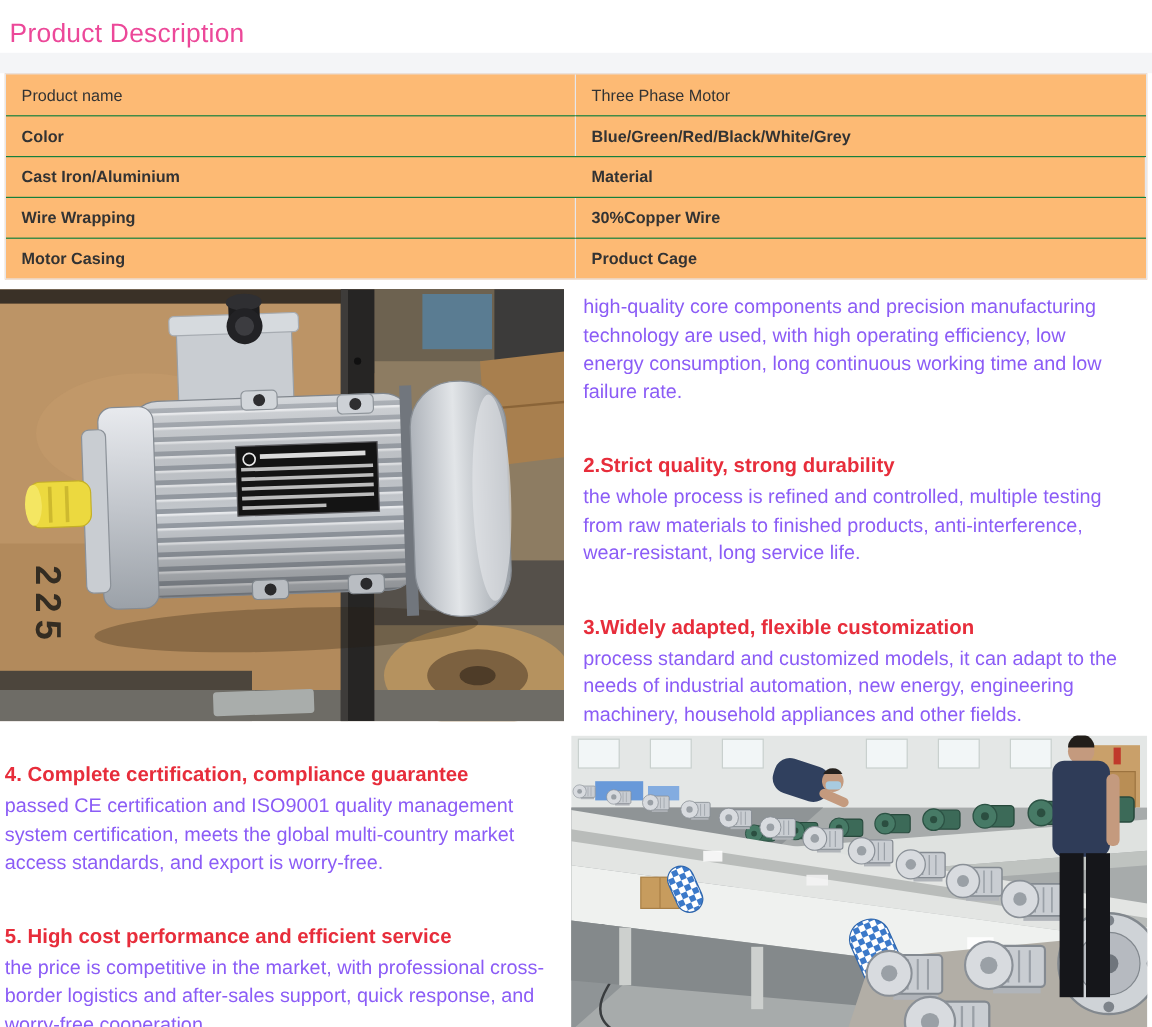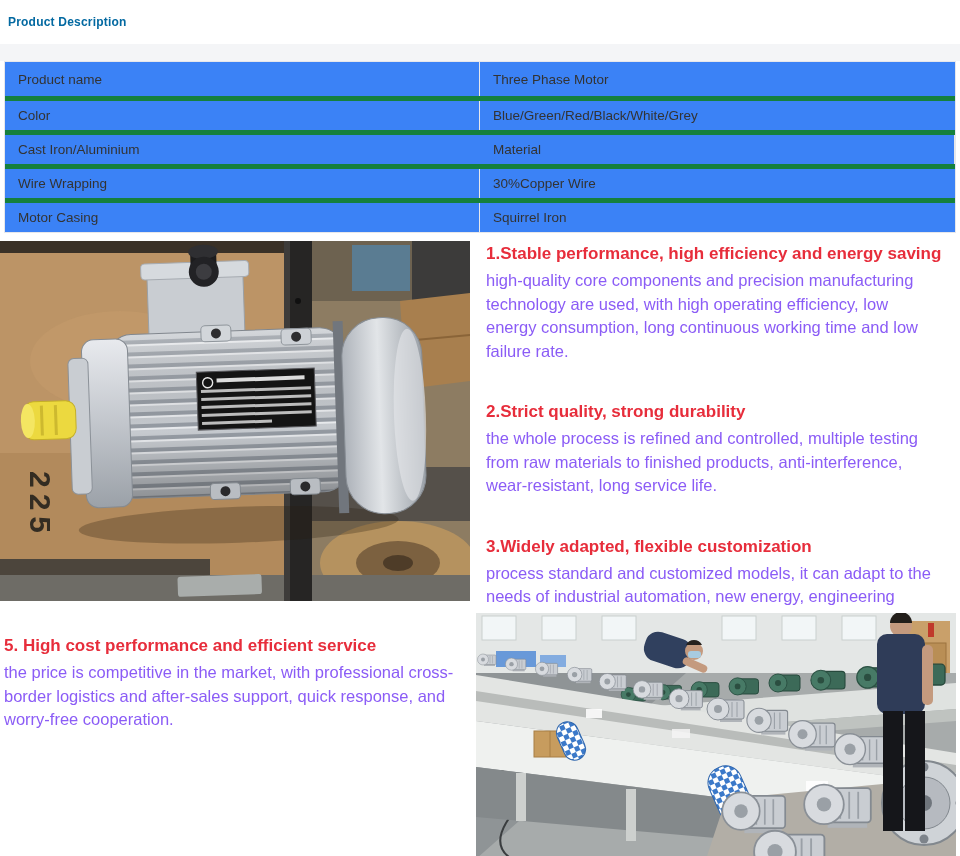--- a/index.html
+++ b/index.html
@@ -4,29 +4,29 @@
 <style>
   * { box-sizing: border-box; margin: 0; padding: 0; }
   html, body { width: 960px; height: 856px; }
   body {
     overflow: hidden;
     background: #ffffff;
     font-family: "Liberation Sans", sans-serif;
     color: #333;
   }
   .title-bar { height: 44px; padding: 15px 0 0 8px; background: #fff; }
-  .title-bar h2 { font-size: 12px; font-weight: 700; color: #0369a1; letter-spacing: .2px; }
+  .title-bar h2 { font-size: 22px; font-weight: 400; color: #ec4899; letter-spacing: .2px; }
   .band { height: 17px; background: #f4f5f7; }
   .spec-table {
     margin: 0 4px;
     border: 1px solid #e6e7eb;
-    background: #3b82f6;
+    background: #fdba74;
   }
   .spec-row { display: flex; height: 34px; }
-  .spec-row + .spec-row { border-top: 5px solid #15803d; }
+  .spec-row + .spec-row { border-top: 1px solid #15803d; font-weight: bold; }
   .spec-cell {
     flex: 0 0 50%;
     display: flex; align-items: center;
     padding-left: 13px;
     font-size: 13.5px; color: #333;
   }
   .spec-cell.label { border-right: 1px solid #e6e7eb; }
   .content-top { display: flex; margin-top: 8px; height: 360px; }
   .photo-motor { flex: 0 0 470px; height: 360px; }
   .features-col { flex: 1; padding: 0 18px 0 16px; }
@@ -64,21 +64,21 @@
   <div class="spec-row">
     <div class="spec-cell value">Cast Iron/Aluminium</div>
     <div class="spec-cell label">Material</div>
   </div>
   <div class="spec-row">
     <div class="spec-cell label">Wire Wrapping</div>
     <div class="spec-cell value">30%Copper Wire</div>
   </div>
   <div class="spec-row">
     <div class="spec-cell label">Motor Casing</div>
-    <div class="spec-cell value">Squirrel Iron</div>
+    <div class="spec-cell value">Product Cage</div>
   </div>
 </div>
 
 <div class="content-top">
 
   <div class="photo-motor">
     <svg width="470" height="360" viewBox="0 0 470 360">
       <defs>
         <linearGradient id="metalV" x1="0" y1="0" x2="0" y2="1">
           <stop offset="0" stop-color="#e8eaee"></stop>
@@ -185,36 +185,39 @@
           <rect x="336" y="84" width="10" height="192" fill="#71767d"></rect>
           <rect x="344" y="82" width="80" height="196" rx="38" fill="url(#cowlH)" stroke="#888e95"></rect>
           <ellipse cx="410" cy="180" rx="16" ry="86" fill="#e6e8eb" opacity="0.6"></ellipse>
         </g>
       </g>
     </svg>
   </div>
 
   <div class="features-col">
     <div class="feature">
-      <h3>1.Stable performance, high efficiency and energy saving</h3>
       <p> high-quality core components and precision manufacturing technology are used, with high operating efficiency, low energy consumption, long continuous working time and low failure rate.</p>
     </div>
     <div class="feature">
       <h3>2.Strict quality, strong durability</h3>
       <p>the whole process is refined and controlled, multiple testing from raw materials to finished products, anti-interference, wear-resistant, long service life.</p>
     </div>
     <div class="feature">
       <h3>3.Widely adapted, flexible customization</h3>
       <p>process standard and customized models, it can adapt to the needs of industrial automation, new energy, engineering machinery, household appliances and other fields.</p>
     </div>
   </div>
 </div>
 
 <div class="content-bottom">
   <div class="features-col-bottom">
+    <div class="feature">
+      <h3>4. Complete certification, compliance guarantee</h3>
+      <p>passed CE certification and ISO9001 quality management system certification, meets the global multi-country market access standards, and export is worry-free.</p>
+    </div>
     <div class="feature">
       <h3>5. High cost performance and efficient service</h3>
       <p>the price is competitive in the market, with professional cross-border logistics and after-sales support, quick response, and worry-free cooperation.</p>
     </div>
   </div>
 
   <div class="photo-factory">
     <svg width="480" height="246" viewBox="0 0 480 246">
       <defs>
         <pattern id="chk" width="10" height="10" patternUnits="userSpaceOnUse">

